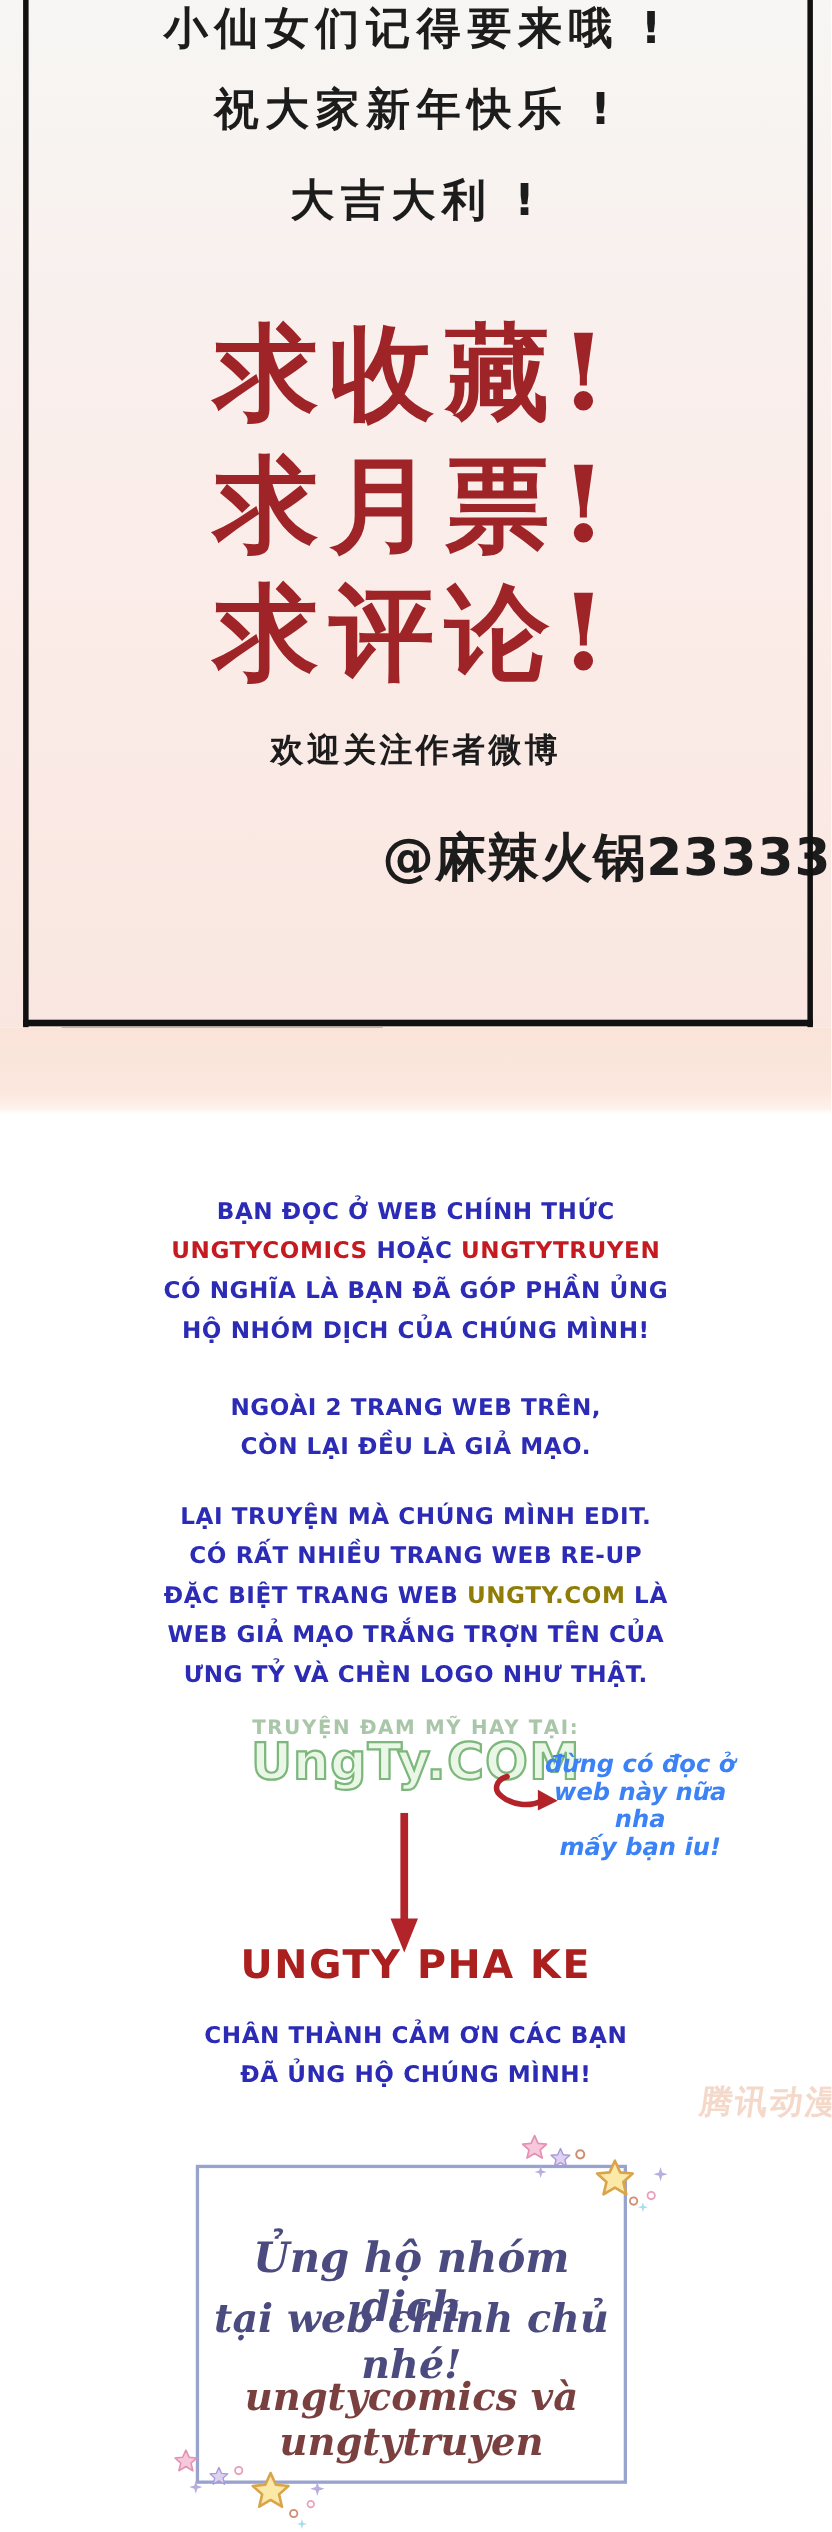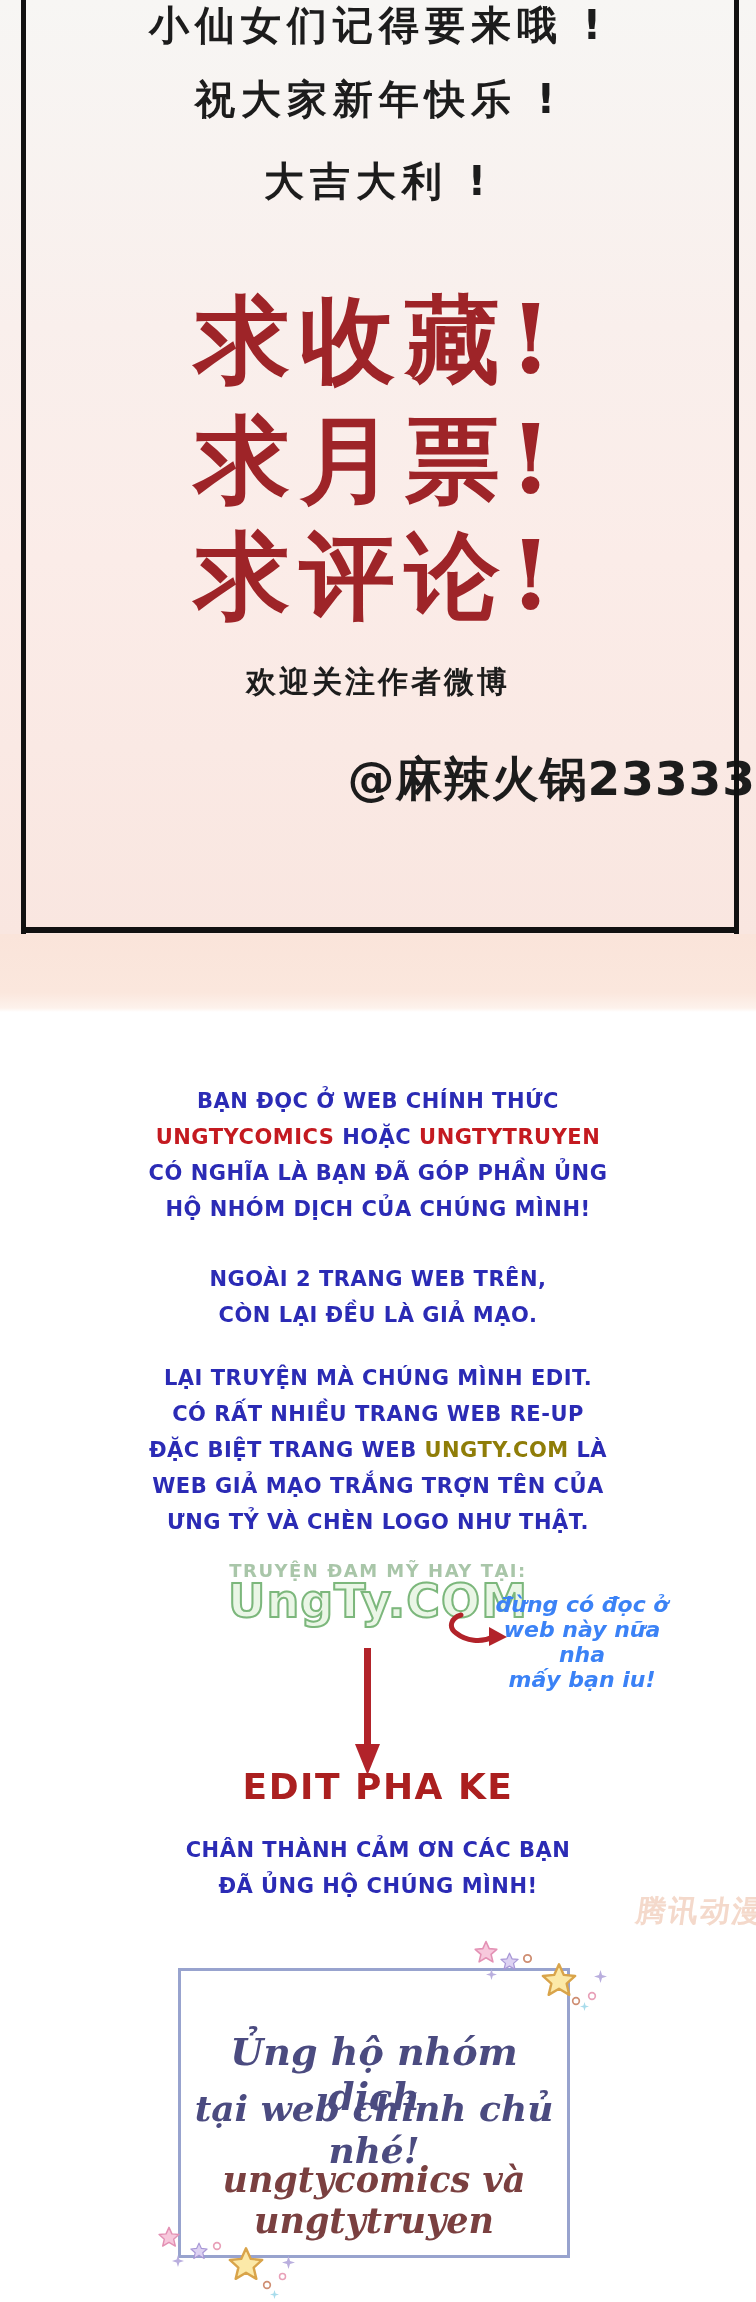--- a/index.html
+++ b/index.html
@@ -109,21 +109,21 @@
       <div>đừng có đọc ở</div>
       <div>web này nữa nha</div>
       <div>mấy bạn iu!</div>
     </div>
 
     <svg class="abs" style="left:352px;top:1648px;" width="32" height="130" viewBox="0 0 32 130">
       <rect x="12" y="0" width="7" height="100" fill="#b2232a"></rect>
       <polygon points="3,96 28,96 15.5,127" fill="#b2232a"></polygon>
     </svg>
 
-    <div class="abs ctr fake-label" style="top:1766px;">EDIT PHA KE</div>
+    <div class="abs ctr fake-label" style="top:1766px;">UNGTY PHA KE</div>
 
     <div class="abs ctr vn" style="top:1832px;">
       <div>CHÂN THÀNH CẢM ƠN CÁC BẠN</div>
       <div>ĐÃ ỦNG HỘ CHÚNG MÌNH!</div>
     </div>
 
     <div class="supbox">
       <div class="abs script" style="left:0;right:0;top:58px;font-size:38px;">Ủng hộ nhóm dịch</div>
       <div class="abs script" style="left:0;right:0;top:116px;font-size:36px;">tại web chính chủ nhé!</div>
       <div class="abs script maroon" style="left:0;right:0;top:188px;font-size:35px;">ungtycomics và ungtytruyen</div>

